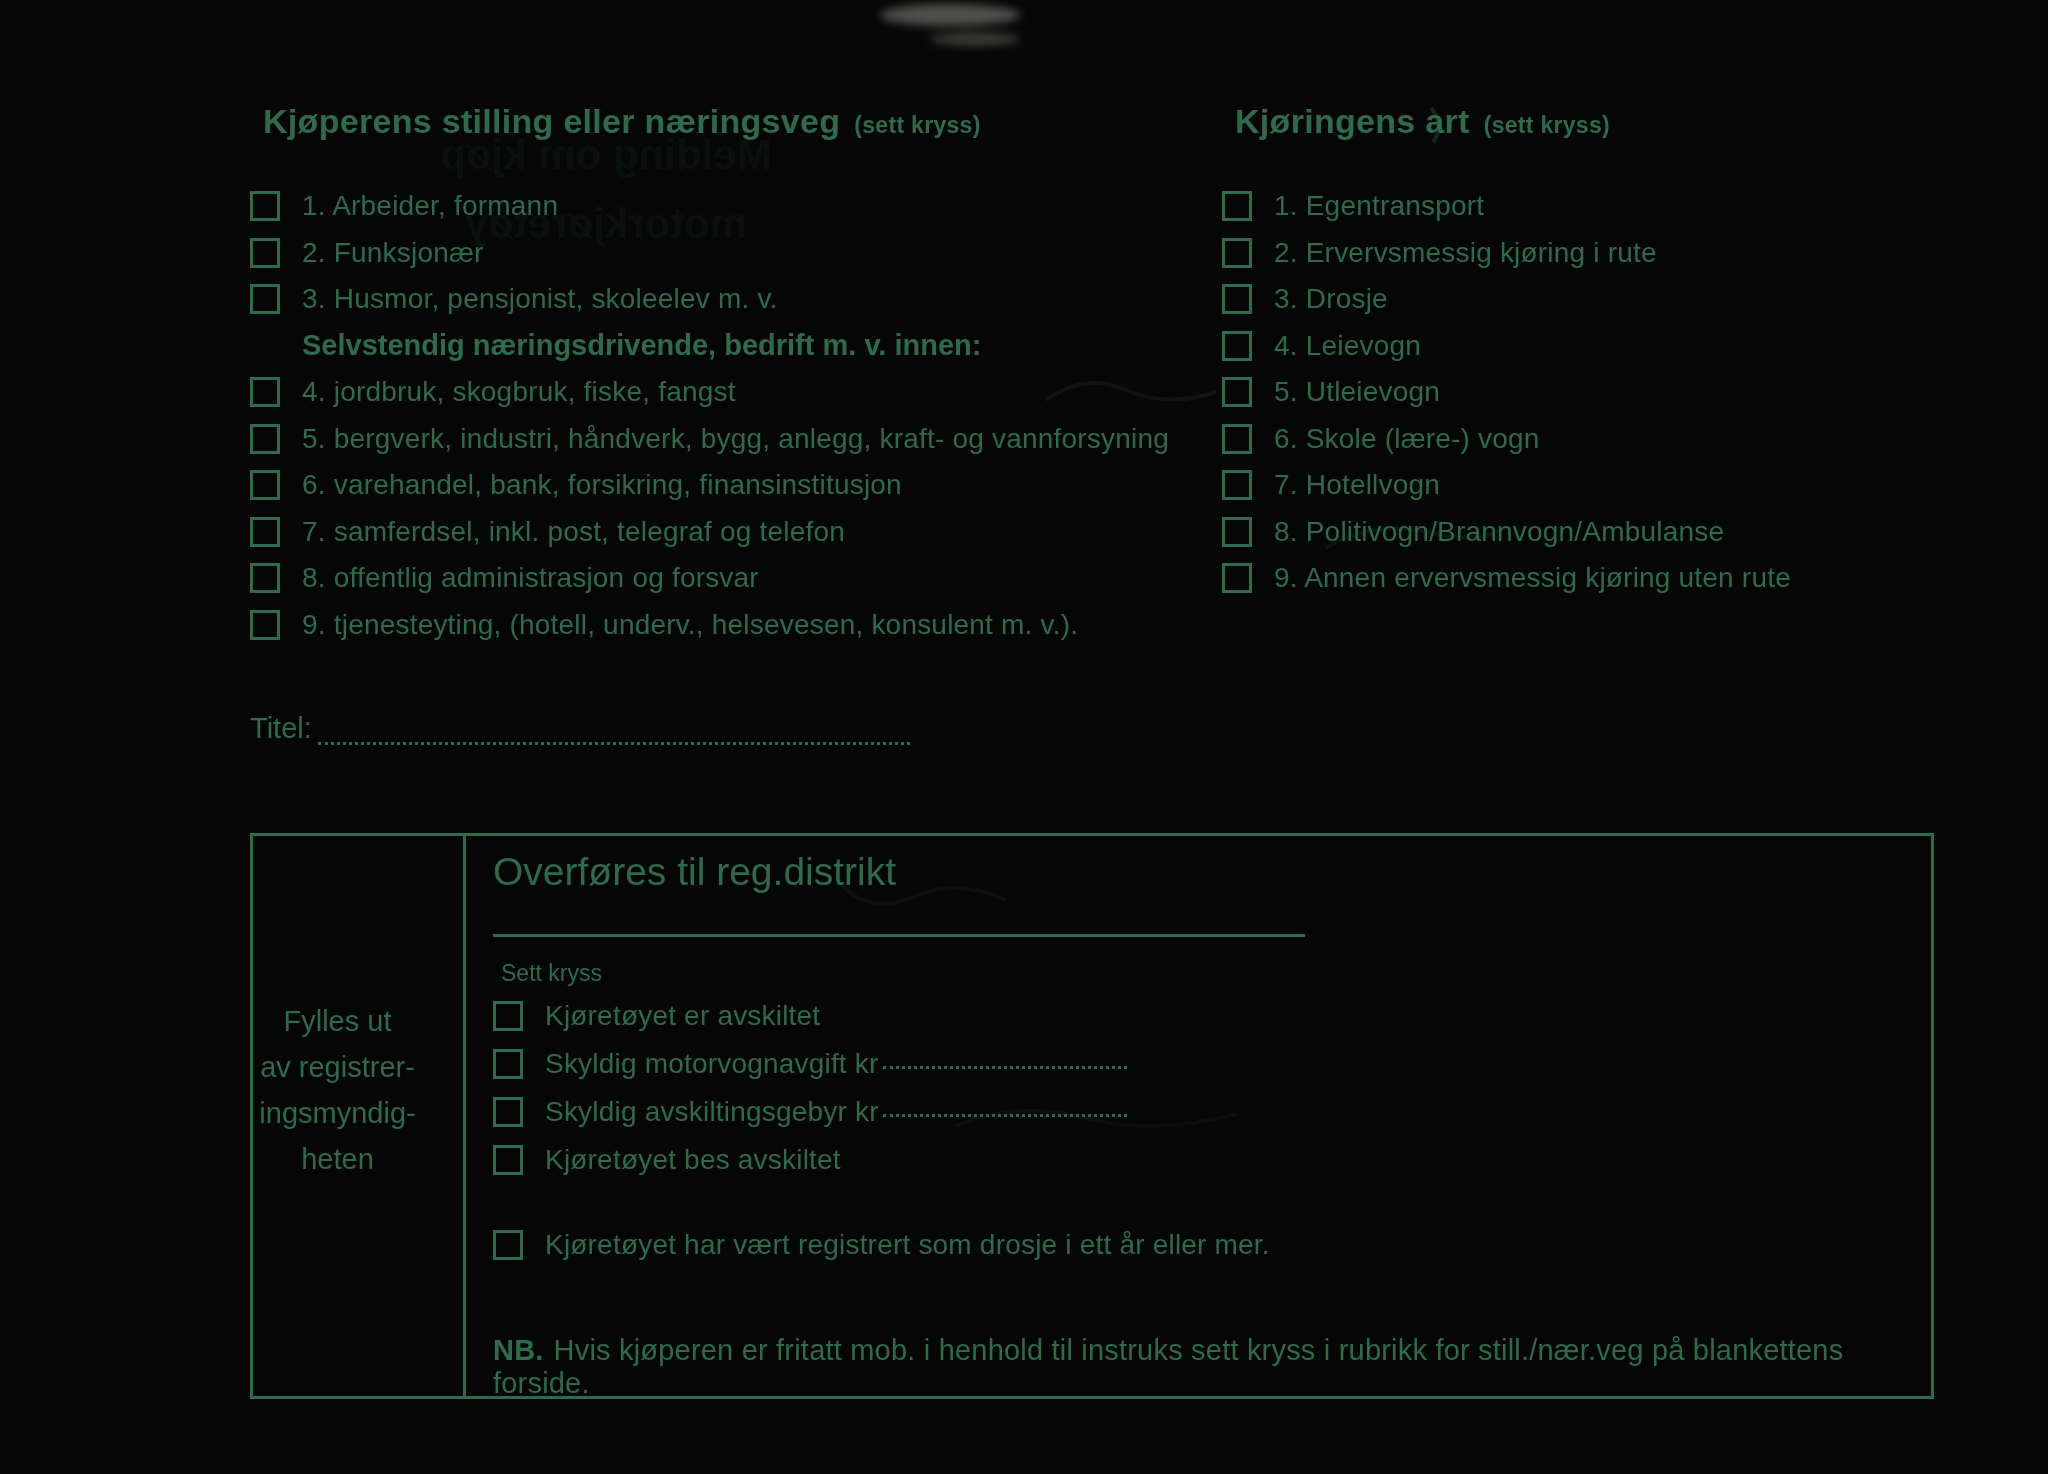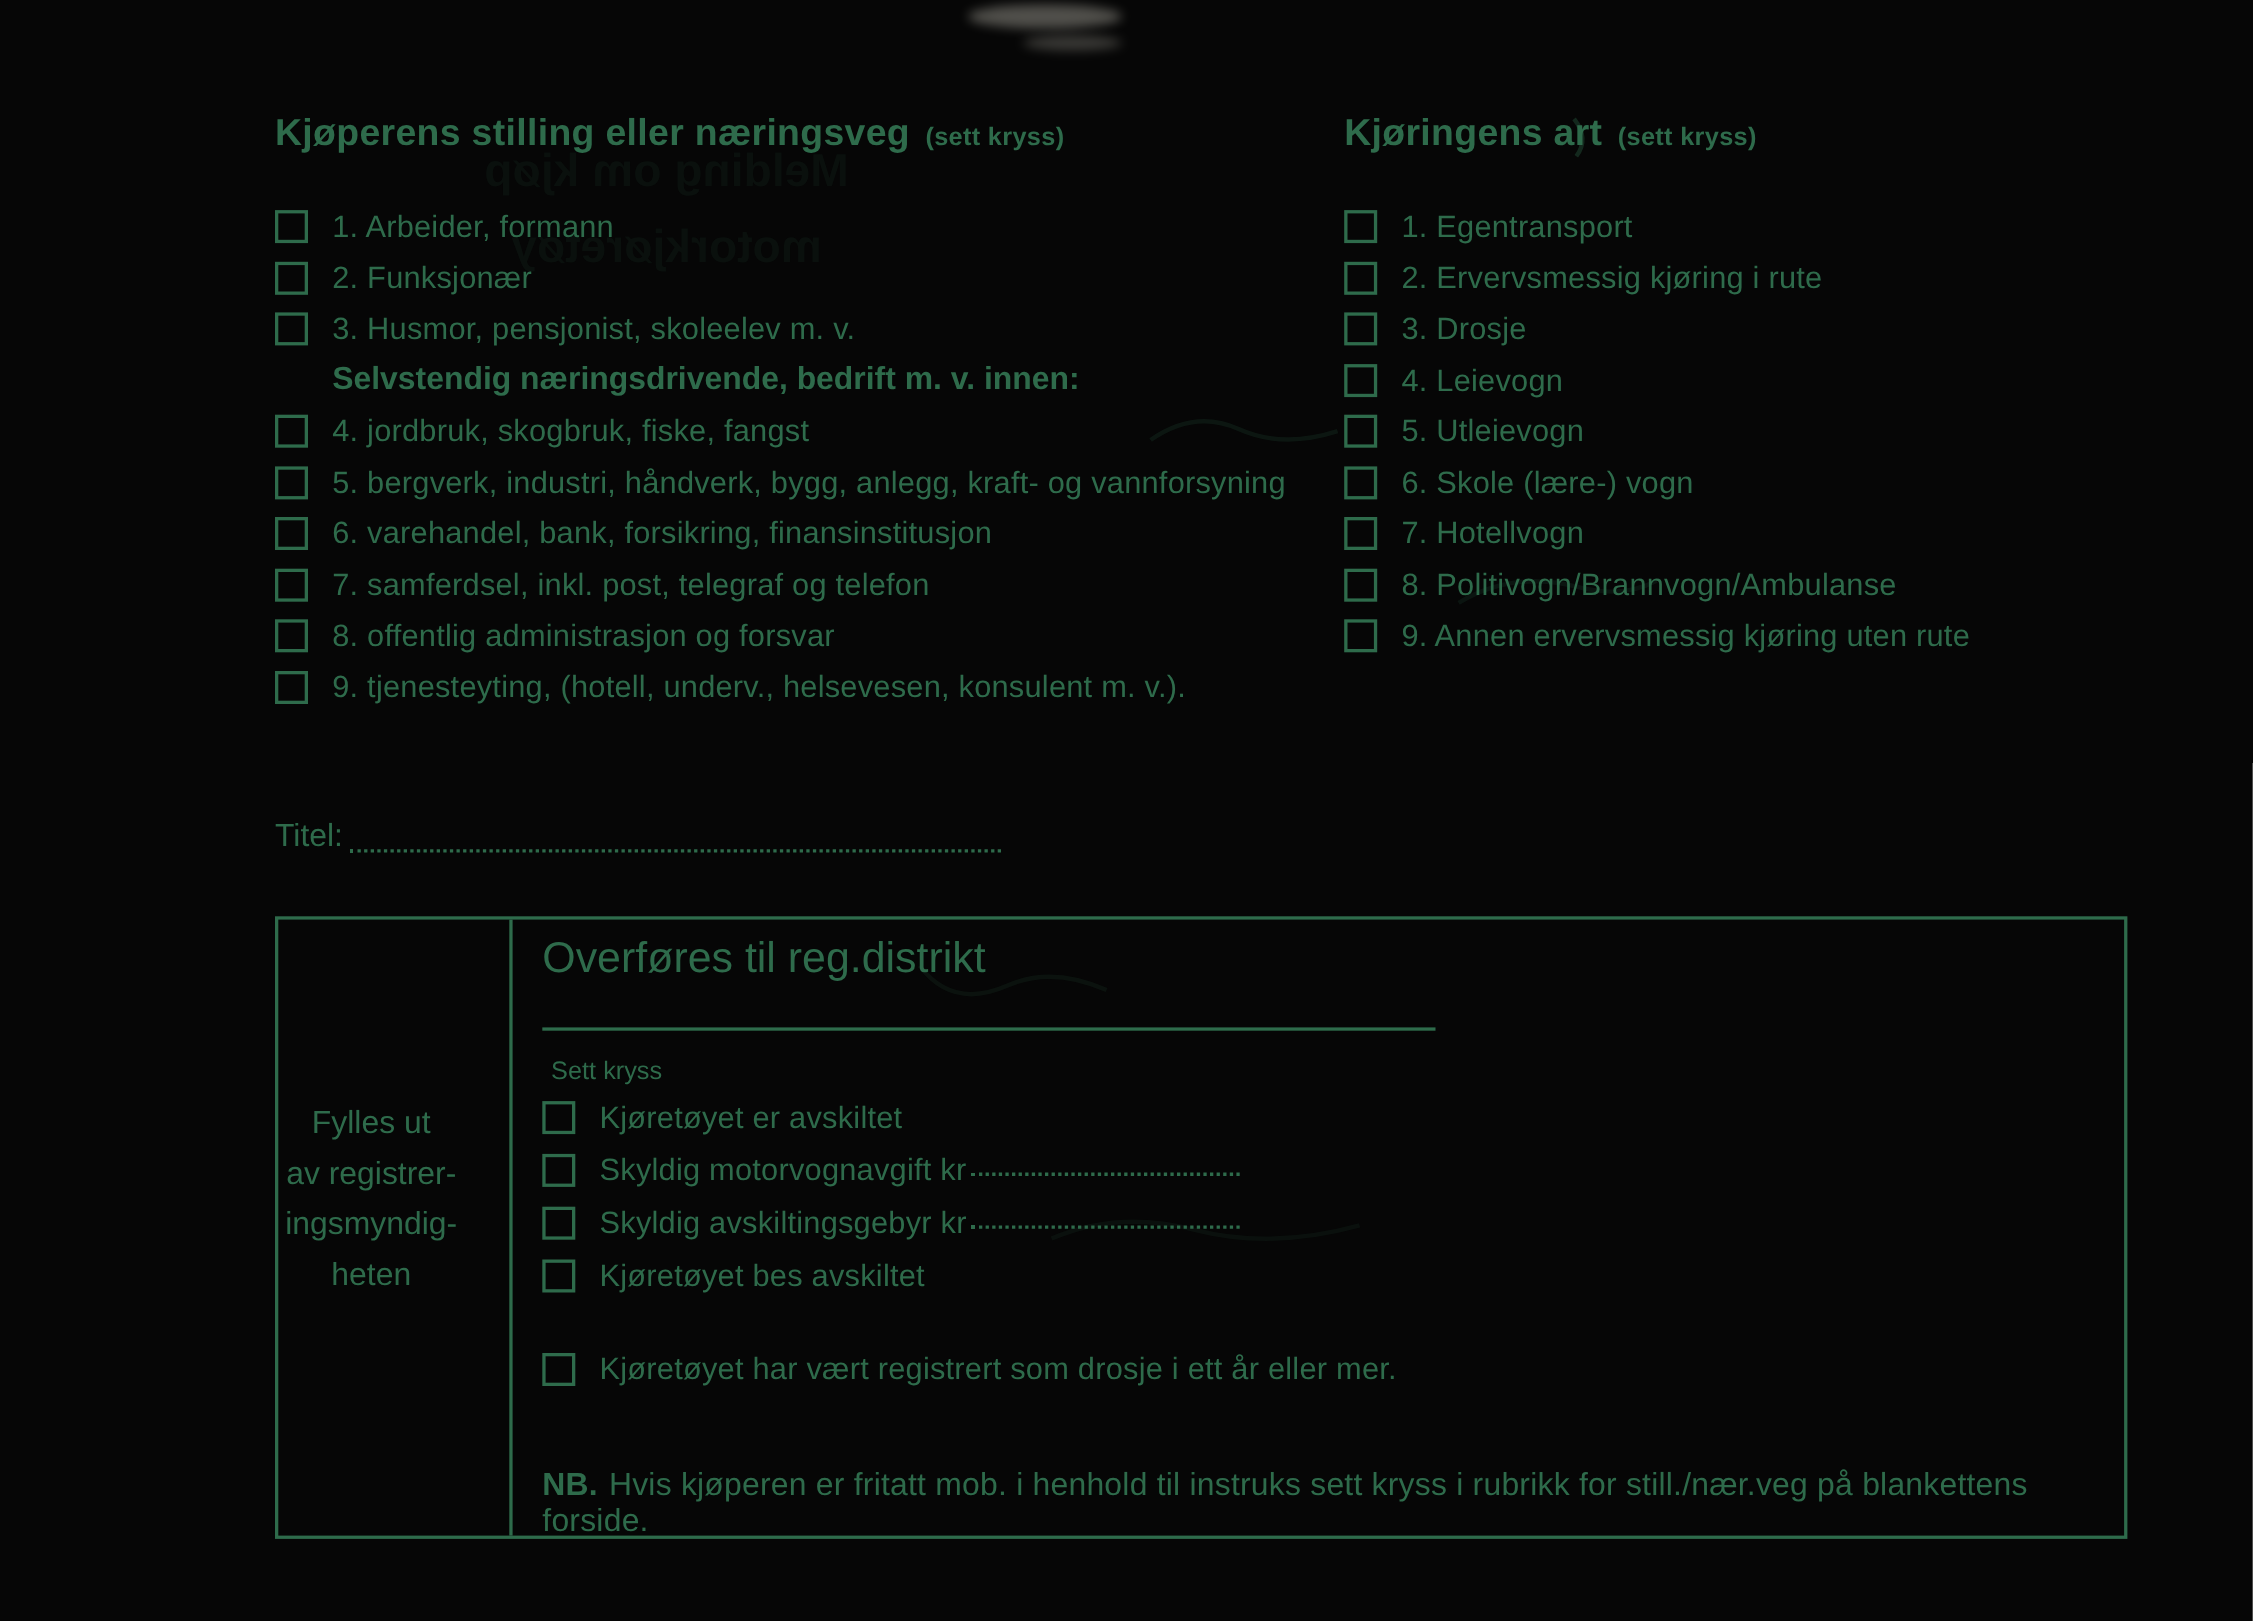--- a/index.html
+++ b/index.html
@@ -19,34 +19,34 @@
     transform:scaleX(-1);
     font-weight:bold; font-size:42px; line-height:1.65; text-align:center;
     color:rgba(46,107,75,0.10); pointer-events:none;
   }
   .squiggles { position:absolute; left:0; top:0; width:1986px; height:1438px; pointer-events:none; }
 
   
   .col { position:absolute; top:74px; }
   .col.left  { left:214px; width:920px; }
   .col.right { left:1186px; width:760px; }
-  .col-header { font-size:34px; font-weight:bold; letter-spacing:.3px; white-space:nowrap; }
+  .col-header { font-size:34px; font-weight:bold; letter-spacing:.3px; white-space:nowrap;margin-left:13px; }
   .col-header .note { font-size:23px; font-weight:bold; margin-left:14px; }
   .rows { margin-top:42px; }
   .row { display:flex; align-items:center; height:46.5px; }
   .checkbox {
     width:30px; height:30px; border:3px solid #2e6b4b; flex:none;
     background:transparent; margin-right:22px;
   }
   .row-label { font-size:28px; white-space:nowrap; letter-spacing:.2px; }
   .subheader-row { display:flex; align-items:center; height:46.5px; padding-left:52px;
     font-size:29px; font-weight:bold; white-space:nowrap; }
 
   
-  .titel-block { position:absolute; left:214px; top:716px; font-size:29px; display:flex; align-items:center; }
+  .titel-block { position:absolute; left:214px; top:684px; font-size:29px; display:flex; align-items:flex-end; }
   .dotfill { display:inline-block; border-bottom:3px dotted #2e6b4b; height:1.0em; }
   .titel-dots { width:592px; margin-left:6px; }
 
   
   .regbox {
     position:absolute; left:214px; top:805px; width:1684px; height:566px;
     border:3px solid #2e6b4b;
   }
   .regbox .divider { position:absolute; left:210px; top:0; bottom:0; width:3px; background:#2e6b4b; }
   .side-label { position:absolute; left:0; top:162px; width:169px; text-align:center;

